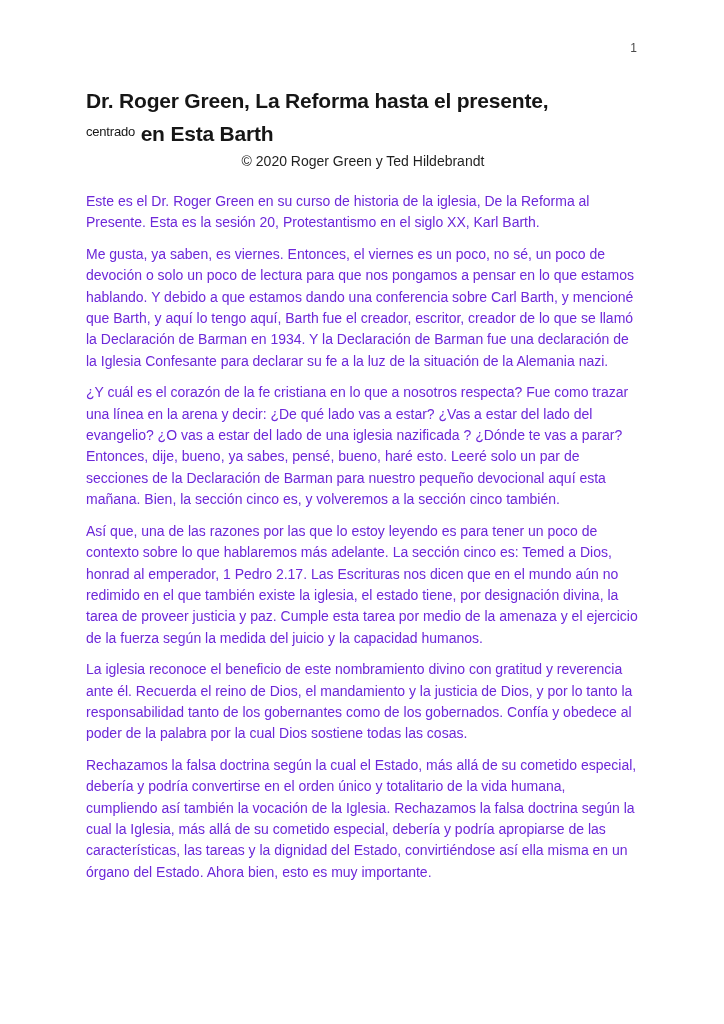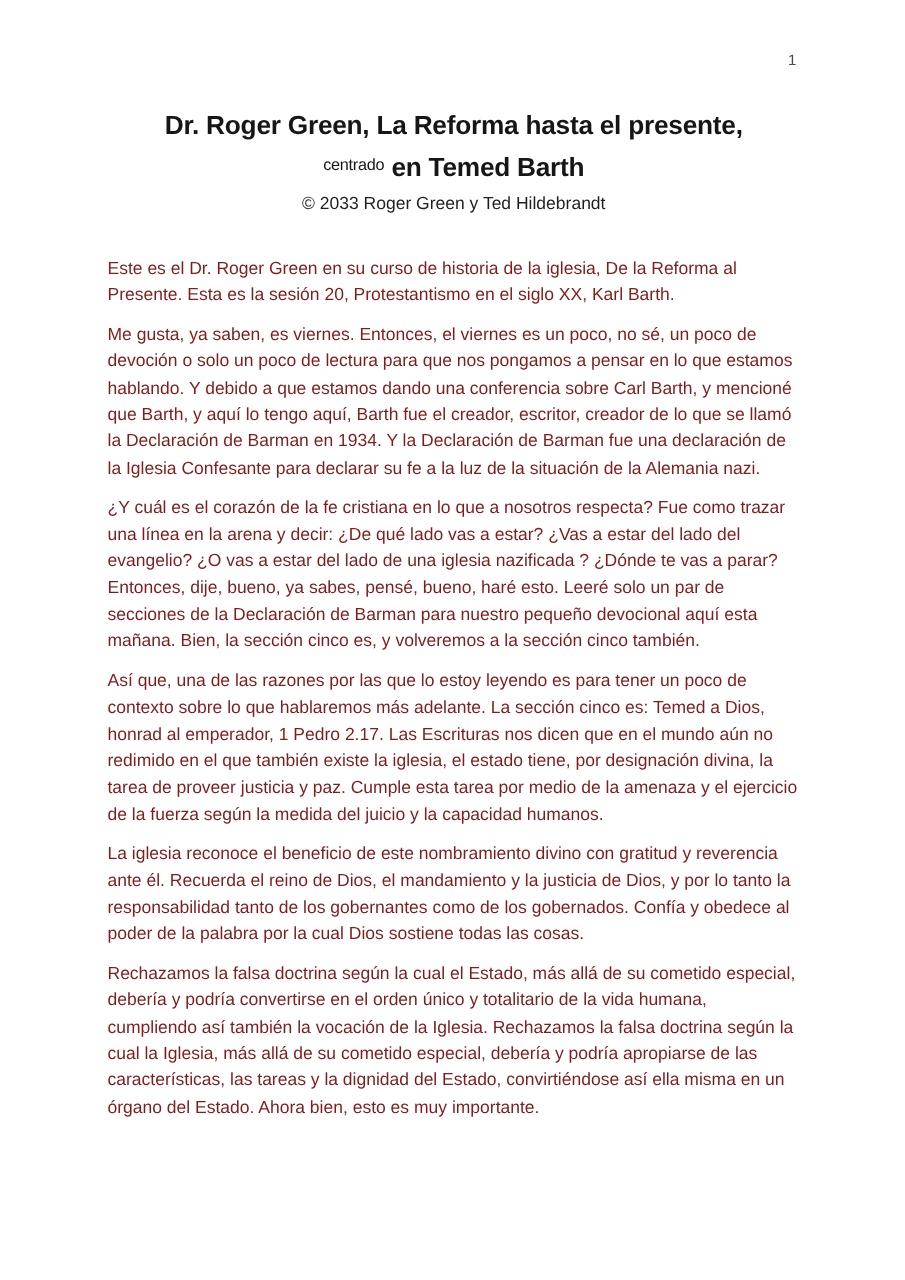--- a/index.html
+++ b/index.html
@@ -19,21 +19,21 @@
     top: 41px;
     right: 87px;
     font-size: 12px;
     line-height: 14px;
     color: #4a4a4a;
   }
   .content {
     padding: 85px 84px 0 86px;
   }
   .title-block {
-    text-align: center;
+    text-align: left;
     font-weight: 700;
     font-size: 21px;
     line-height: 31px;
     letter-spacing: -0.2px;
     color: #161616;
   }
   .title-line { display: block; }
   .title-super {
     font-size: 13px;
     font-weight: 400;
@@ -42,48 +42,48 @@
   .copyright {
     text-align: center;
     font-weight: 400;
     font-size: 14px;
     line-height: 20px;
     margin-top: 2px;
     letter-spacing: 0;
     color: #1f1f1f;
   }
   .body-text {
-    margin-top: 32px;
+    margin-top: 20px;
     font-size: 14px;
     line-height: 21.4px;
     text-align: left;
-    color: #7f1d1d;
+    color: #6d28d9;
   }
   .body-text p {
     margin: 0 0 10px 0;
   }
 </style>
 </head>
 <body>
 
 <div class="page">
 
   <div class="page-number">1</div>
 
   <div class="content">
 
     <h1 class="title-block">
       <span class="title-line">Dr. Roger Green, La Reforma hasta el presente,</span>
       <span class="title-line">
         <span class="title-super">centrado</span>
-        <span>en Temed Barth</span>
+        <span>en Esta Barth</span>
       </span>
     </h1>
 
-    <div class="copyright">© 2033 Roger Green y Ted Hildebrandt</div>
+    <div class="copyright">© 2020 Roger Green y Ted Hildebrandt</div>
 
     <div class="body-text">
       <p>Este es el Dr. Roger Green en su curso de historia de la iglesia, De la Reforma al Presente. Esta es la sesión 20, Protestantismo en el siglo XX, Karl Barth.</p>
       <p>Me gusta, ya saben, es viernes. Entonces, el viernes es un poco, no sé, un poco de devoción o solo un poco de lectura para que nos pongamos a pensar en lo que estamos hablando. Y debido a que estamos dando una conferencia sobre Carl Barth, y mencioné que Barth, y aquí lo tengo aquí, Barth fue el creador, escritor, creador de lo que se llamó la Declaración de Barman en 1934. Y la Declaración de Barman fue una declaración de la Iglesia Confesante para declarar su fe a la luz de la situación de la Alemania nazi.</p>
       <p>¿Y cuál es el corazón de la fe cristiana en lo que a nosotros respecta? Fue como trazar una línea en la arena y decir: ¿De qué lado vas a estar? ¿Vas a estar del lado del evangelio? ¿O vas a estar del lado de una iglesia nazificada ? ¿Dónde te vas a parar? Entonces, dije, bueno, ya sabes, pensé, bueno, haré esto. Leeré solo un par de secciones de la Declaración de Barman para nuestro pequeño devocional aquí esta mañana. Bien, la sección cinco es, y volveremos a la sección cinco también.</p>
       <p>Así que, una de las razones por las que lo estoy leyendo es para tener un poco de contexto sobre lo que hablaremos más adelante. La sección cinco es: Temed a Dios, honrad al emperador, 1 Pedro 2.17. Las Escrituras nos dicen que en el mundo aún no redimido en el que también existe la iglesia, el estado tiene, por designación divina, la tarea de proveer justicia y paz. Cumple esta tarea por medio de la amenaza y el ejercicio de la fuerza según la medida del juicio y la capacidad humanos.</p>
       <p>La iglesia reconoce el beneficio de este nombramiento divino con gratitud y reverencia ante él. Recuerda el reino de Dios, el mandamiento y la justicia de Dios, y por lo tanto la responsabilidad tanto de los gobernantes como de los gobernados. Confía y obedece al poder de la palabra por la cual Dios sostiene todas las cosas.</p>
       <p>Rechazamos la falsa doctrina según la cual el Estado, más allá de su cometido especial, debería y podría convertirse en el orden único y totalitario de la vida humana, cumpliendo así también la vocación de la Iglesia. Rechazamos la falsa doctrina según la cual la Iglesia, más allá de su cometido especial, debería y podría apropiarse de las características, las tareas y la dignidad del Estado, convirtiéndose así ella misma en un órgano del Estado. Ahora bien, esto es muy importante.</p>
     </div>
 

